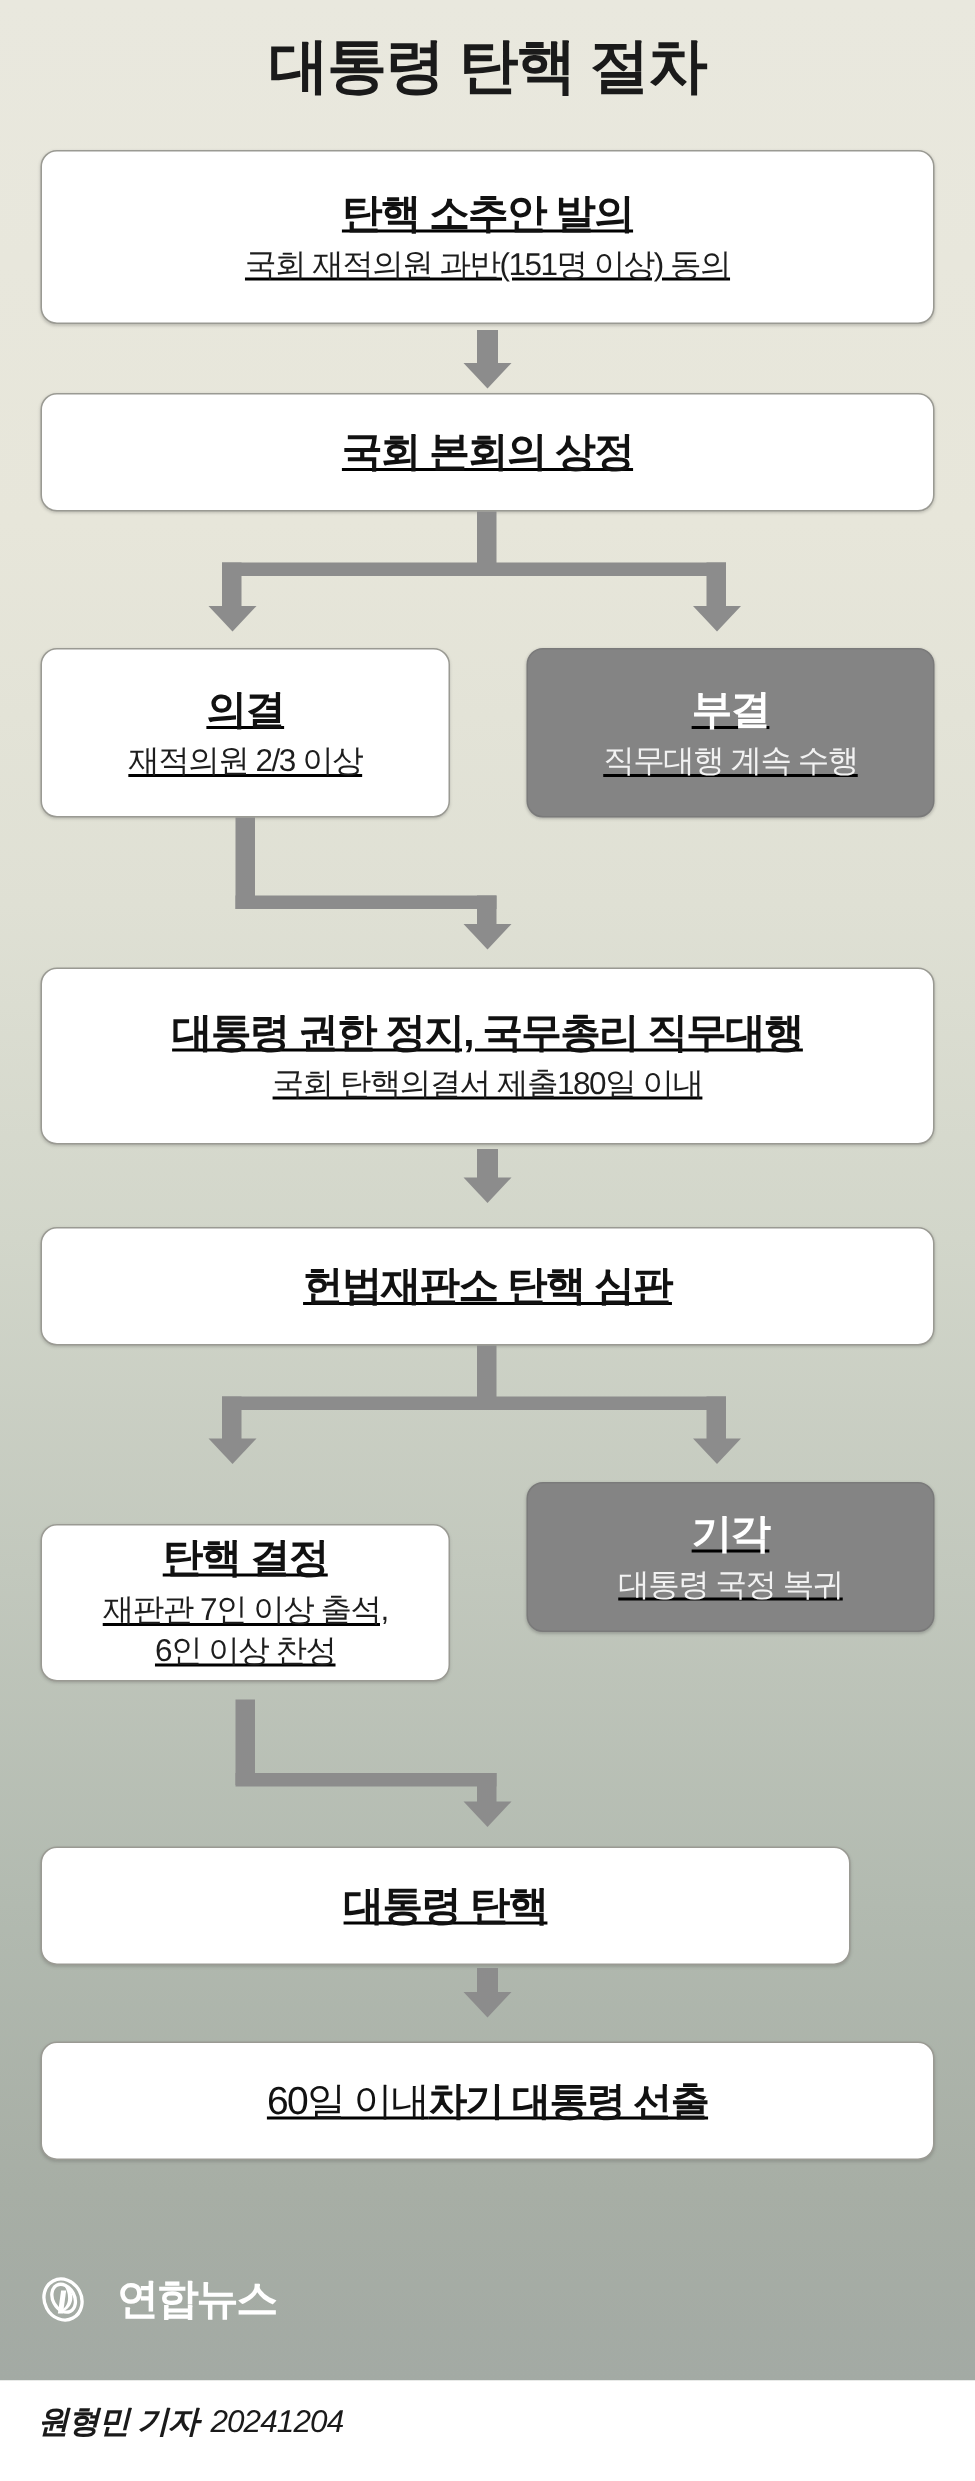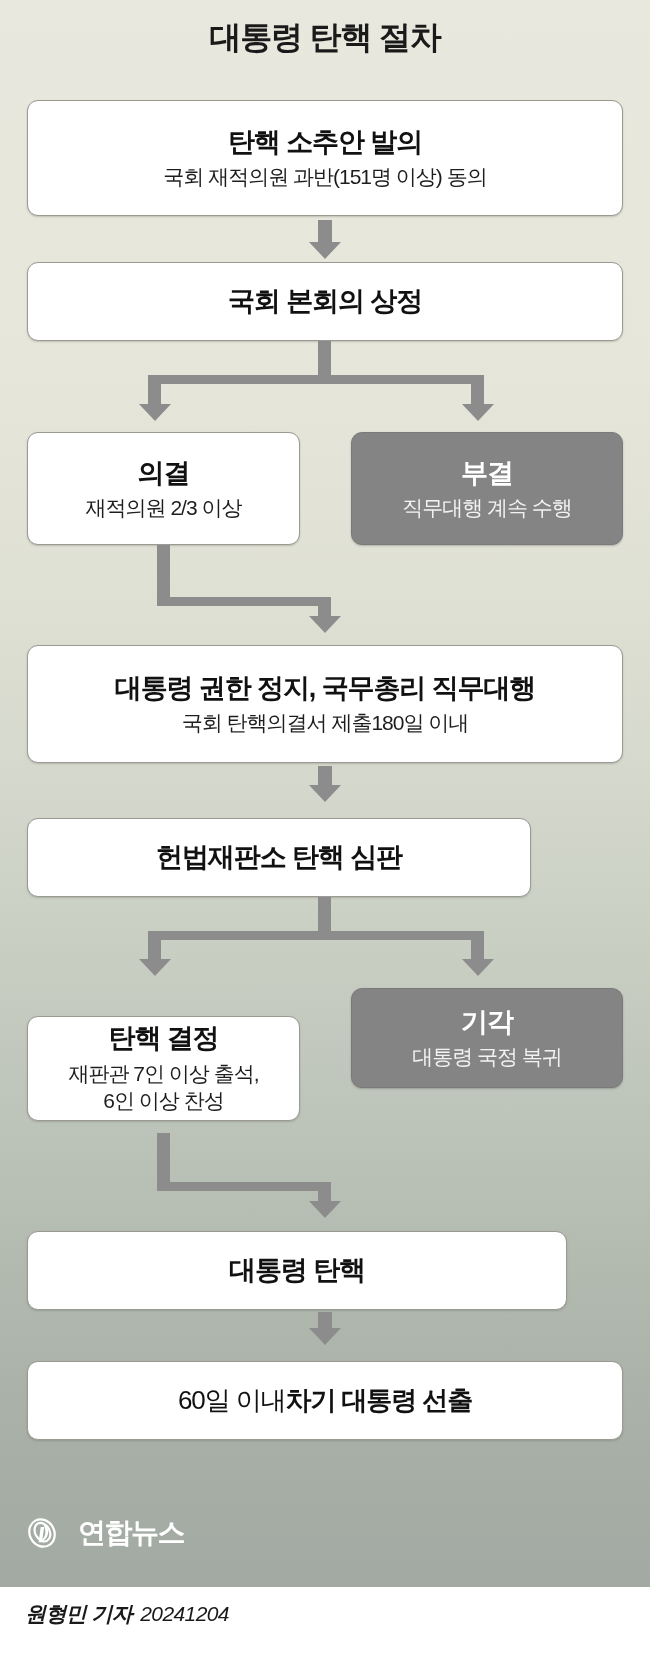--- a/index.html
+++ b/index.html
@@ -11,27 +11,27 @@
   #stage{position:absolute;inset:0;width:650px;height:1654px;}
   .bg{
     position:absolute;left:0;top:0;width:650px;height:1587px;
     background:linear-gradient(to bottom,#e9e8de 0%,#e7e6da 22%,#dfe0d4 38%,#d2d6ca 52%,#c2c8bd 66%,#b2bab0 80%,#a7aea5 92%,#a3aaa4 100%);
   }
   .footer-strip{
     position:absolute;left:0;top:1587px;width:650px;height:67px;background:#ffffff;
   }
   .title{
     position:absolute;left:0;top:16px;width:650px;text-align:center;
-    font-size:32px;font-weight:bold;color:#1a1a1a;letter-spacing:-1.2px;
+    font-size:40px;font-weight:bold;color:#1a1a1a;letter-spacing:-1.2px;
   }
   .box{
     position:absolute;box-sizing:border-box;
     border-radius:11px;
     display:flex;flex-direction:column;align-items:center;justify-content:center;
-    text-align:center;line-height:1.22;
+    text-align:center;line-height:1.22;text-decoration:underline;
   }
   .box.white{
     background:#ffffff;border:1px solid #9a9a93;
     box-shadow:0 1px 2px rgba(90,90,85,.28);
   }
   .box.dark{
     background:#848484;border:1px solid #7a7a7a;
     box-shadow:0 1px 2px rgba(70,70,70,.3);
   }
   .b-main{font-size:27px;font-weight:bold;color:#111;letter-spacing:-1.1px;}
@@ -124,21 +124,21 @@
   <div class="box white" style="left:27px;top:645px;width:596px;height:118px;">
     <div class="b-main">대통령 권한 정지, 국무총리 직무대행</div>
     <div class="b-sub">국회 탄핵의결서 제출180일 이내</div>
   </div>
 
   <div class="arrow" style="left:310px;top:766px;width:30px;height:40px;">
     <div class="stem" style="left:8px;top:0;width:14px;height:21px;"></div>
     <div class="head" style="left:-1px;top:19px;"></div>
   </div>
 
-  <div class="box white" style="left:27px;top:818px;width:504px;height:79px;">
+  <div class="box white" style="left:27px;top:818px;width:596px;height:79px;">
     <div class="b-main">헌법재판소 탄핵 심판</div>
   </div>
 
   <div class="elbow">
     <div class="seg" style="left:318px;top:897px;width:13px;height:42px;"></div>
     <div class="seg" style="left:148px;top:931px;width:336px;height:9px;"></div>
     <div class="seg" style="left:148px;top:931px;width:13px;height:31px;"></div>
     <div class="seg" style="left:471px;top:931px;width:13px;height:31px;"></div>
   </div>
   <div class="arrow" style="left:138px;top:959px;width:34px;height:26px;">

